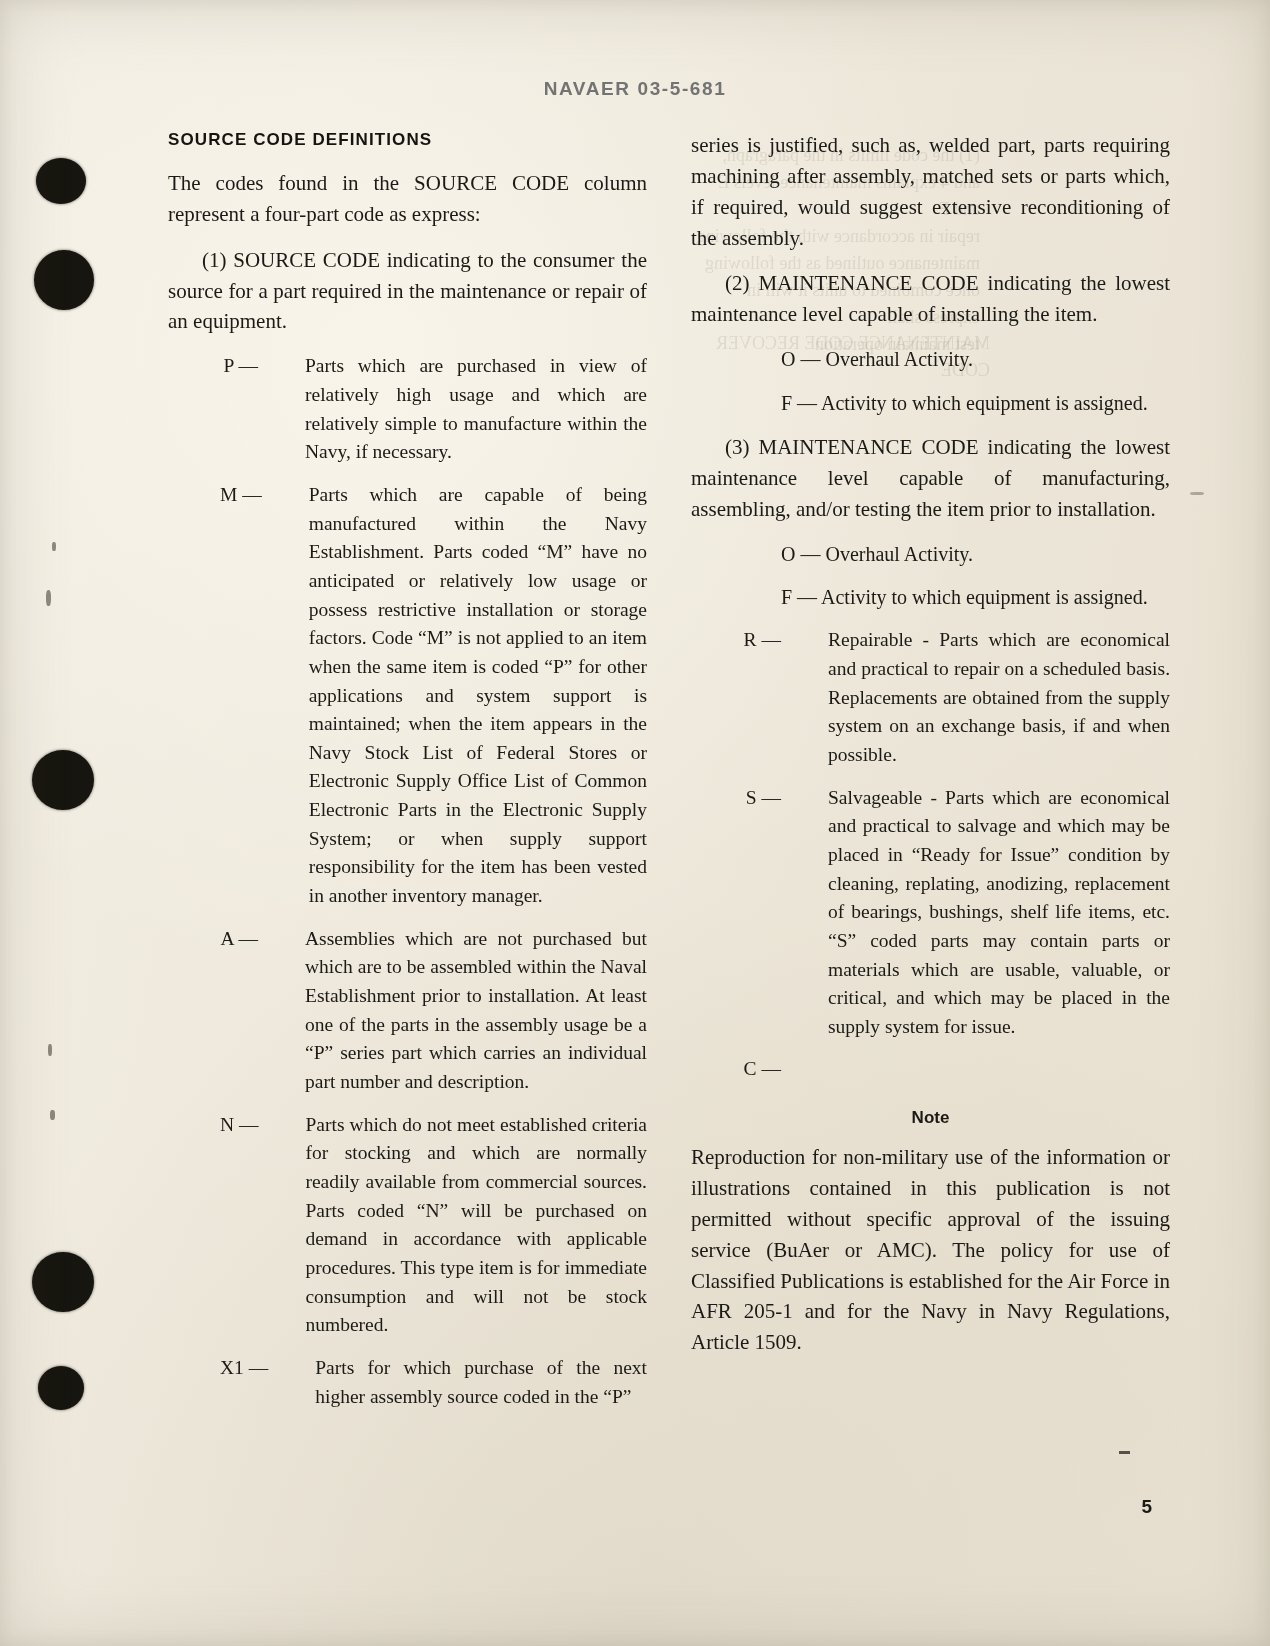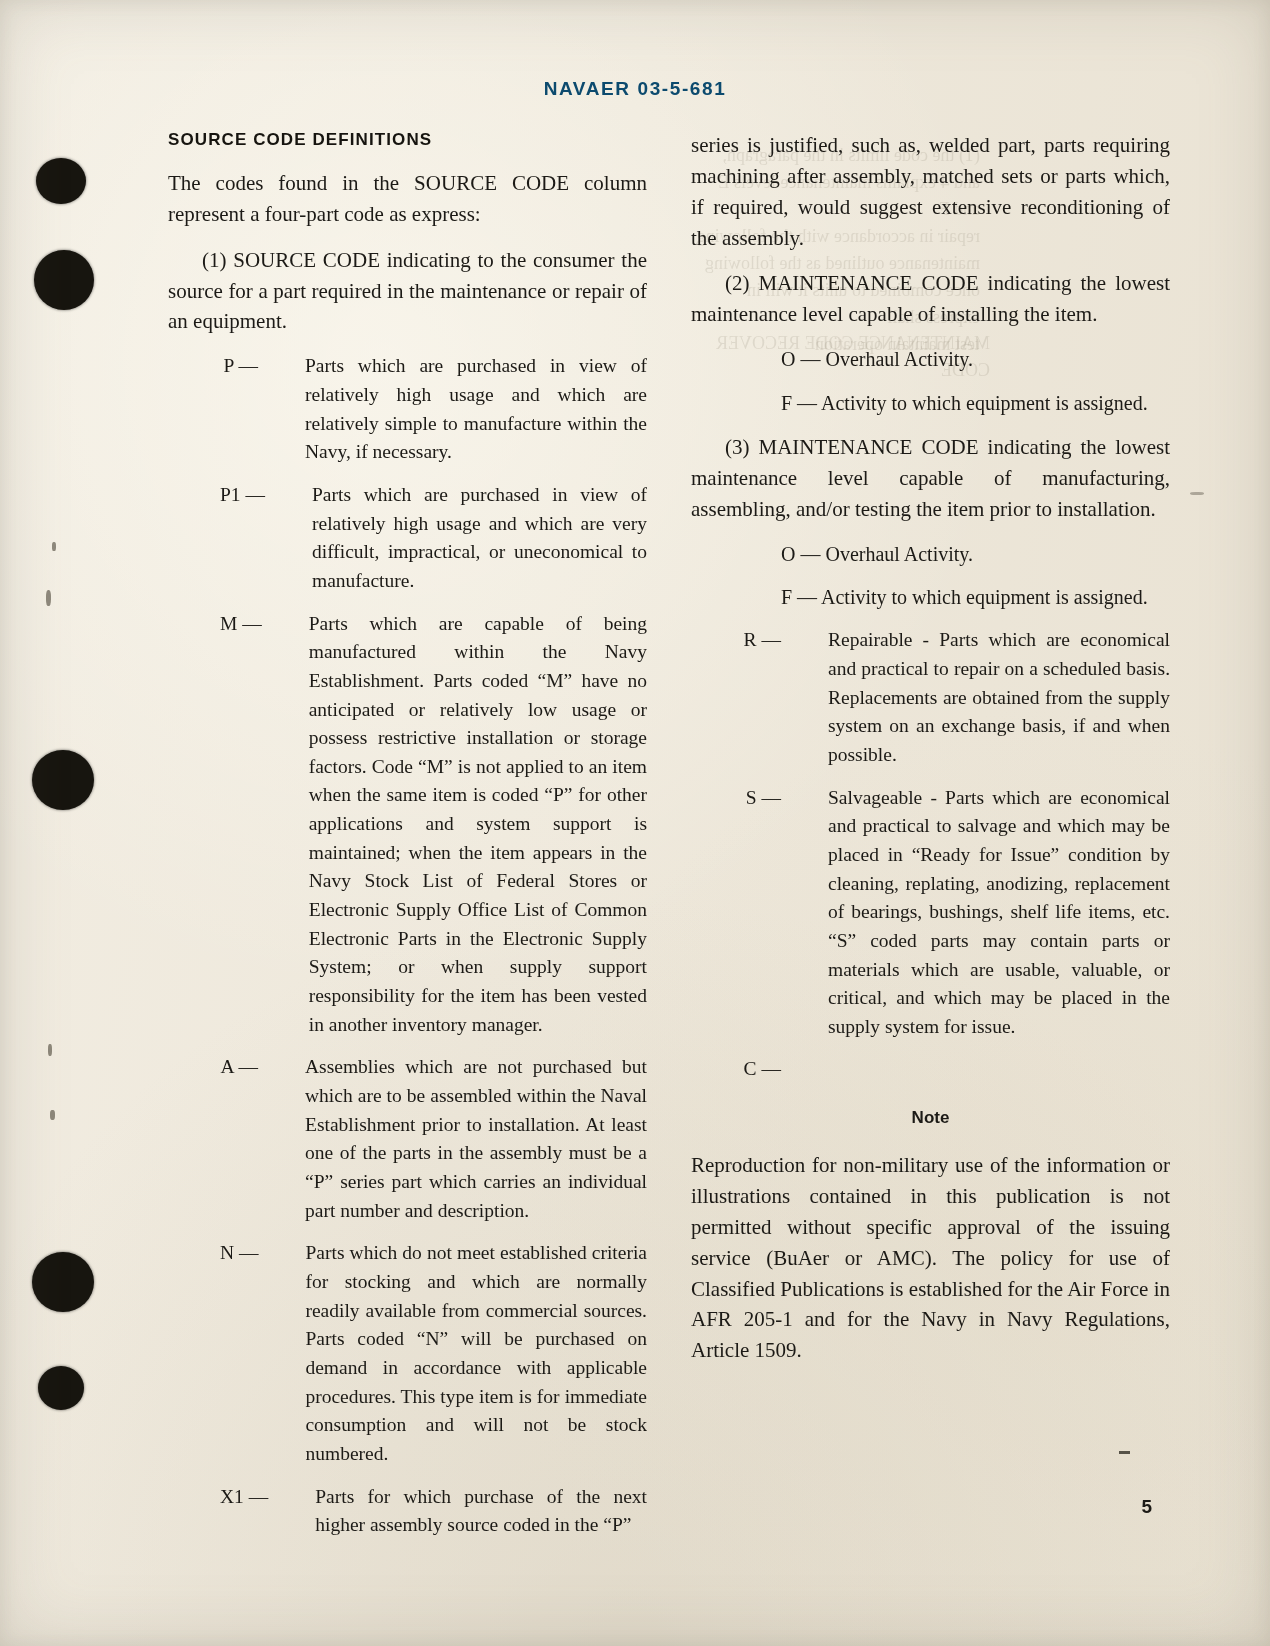--- a/index.html
+++ b/index.html
@@ -51,21 +51,21 @@
   .doc-header {
     position: absolute;
     top: 78px;
     left: 0;
     right: 0;
     text-align: center;
     font-family: "Liberation Sans", "DejaVu Sans", sans-serif;
     font-weight: bold;
     font-size: 19px;
     letter-spacing: 1.6px;
-    color: #0c4a6e;
+    color: #737373;
   }
 
   
   .columns {
     position: absolute;
     top: 130px;
     left: 168px;
     width: 1002px;
     display: flex;
     gap: 44px;
@@ -130,21 +130,21 @@
     font-size: 20px;
     line-height: 1.47;
     margin: 0 0 14px 0;
   }
 
   .note-heading {
     font-family: "Liberation Sans", "DejaVu Sans", sans-serif;
     font-weight: bold;
     font-size: 17px;
     text-align: center;
-    margin: 24px 0 22px 0;
+    margin: 24px 0 14px 0;
   }
 
   .page-number {
     position: absolute;
     right: 118px;
     bottom: 128px;
     font-size: 19px;
     font-weight: bold;
     font-family: "Liberation Sans", "DejaVu Sans", sans-serif;
   }
@@ -220,33 +220,29 @@
 
         <p class="body indent">(1)  SOURCE CODE indicating to the consumer the source for a part required in the maintenance or repair of an equipment.</p>
 
         <div class="defs">
 
           <div class="def">
             <span class="code">P —</span>
             <span class="def-text">Parts which are purchased in view of relatively high usage and which are relatively simple to manufacture within the Navy, if necessary.</span>
           </div>
 
-          <div class="def">
-            <span class="code">P1 —</span>
-            <span class="def-text">Parts which are purchased in view of relatively high usage and which are very difficult, impractical, or uneconomical to manufacture.</span>
-          </div>
 
           <div class="def">
             <span class="code">M —</span>
             <span class="def-text">Parts which are capable of being manufactured within the Navy Establishment. Parts coded “M” have no anticipated or relatively low usage or possess restrictive installation or storage factors. Code “M” is not applied to an item when the same item is coded “P” for other applications and system support is maintained; when the item appears in the Navy Stock List of Federal Stores or Electronic Supply Office List of Common Electronic Parts in the Electronic Supply System; or when supply support responsibility for the item has been vested in another inventory manager.</span>
           </div>
 
           <div class="def">
             <span class="code">A —</span>
-            <span class="def-text">Assemblies which are not purchased but which are to be assembled within the Naval Establishment prior to installation. At least one of the parts in the assembly must be a “P” series part which carries an individual part number and description.</span>
+            <span class="def-text">Assemblies which are not purchased but which are to be assembled within the Naval Establishment prior to installation. At least one of the parts in the assembly usage be a “P” series part which carries an individual part number and description.</span>
           </div>
 
           <div class="def">
             <span class="code">N —</span>
             <span class="def-text">Parts which do not meet established criteria for stocking and which are normally readily available from commercial sources. Parts coded “N” will be purchased on demand in accordance with applicable procedures. This type item is for immediate consumption and will not be stock numbered.</span>
           </div>
 
           <div class="def">
             <span class="code">X1 —</span>
             <span class="def-text">Parts for which purchase of the next higher assembly source coded in the “P”</span>

